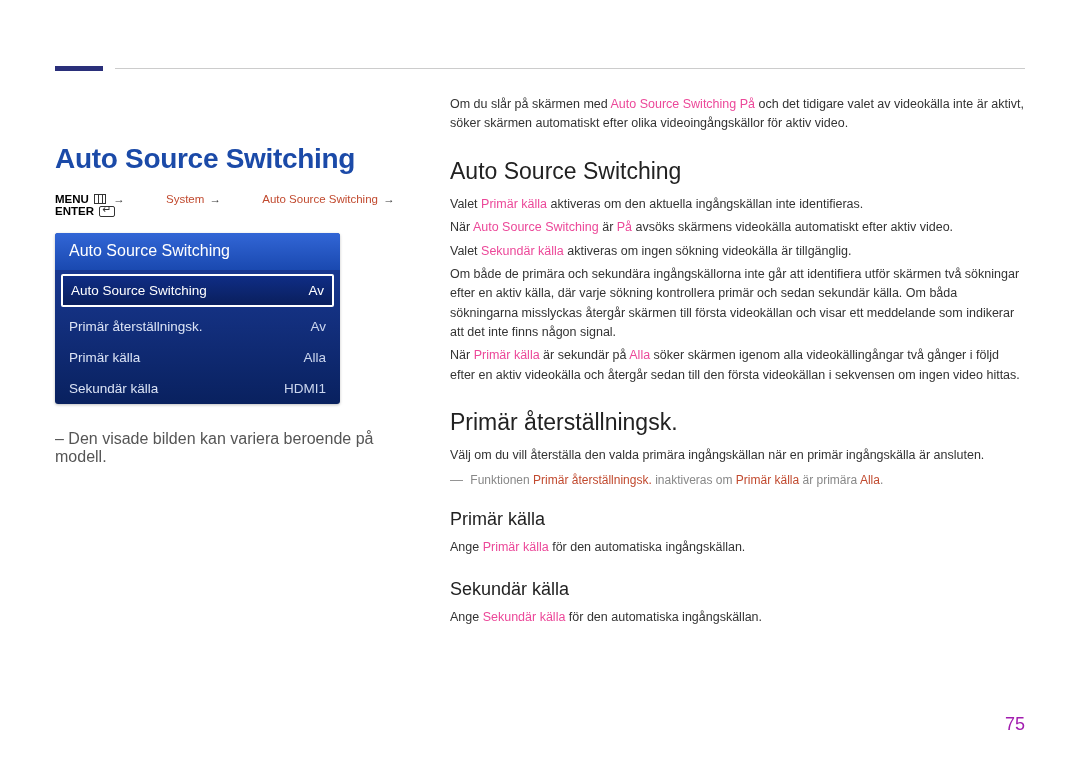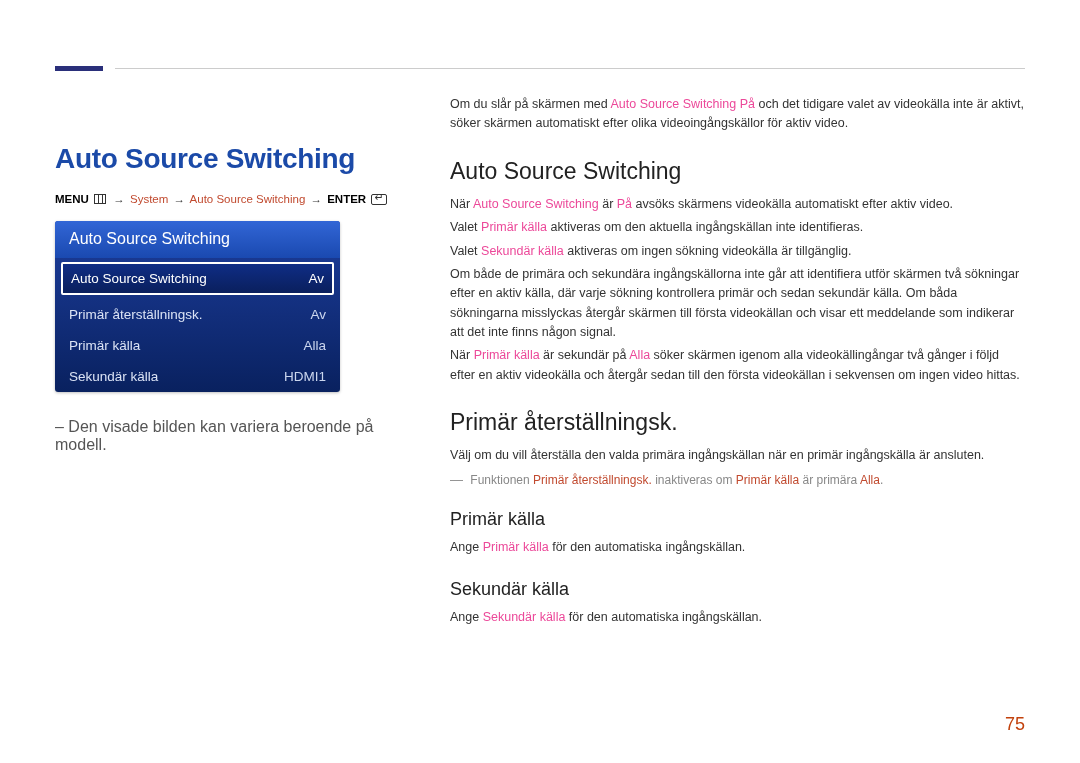--- a/index.html
+++ b/index.html
@@ -52,21 +52,21 @@
     left: 450px;
     right: 55px;
   }
   .breadcrumb {
     font-size: 11.5px;
     color: #333;
     margin-bottom: 16px;
   }
   .breadcrumb .kw { color: #000; font-weight: 600; }
   .breadcrumb .arrow { color: #333; margin: 0 2px; }
-  .breadcrumb .hl { color: #c14a2f; }
+  .breadcrumb .hl { color: #c14a2f; margin-left: 36px; }
   .menu-icon {
     display: inline-block;
     vertical-align: -1px;
     width: 12px;
     height: 10px;
     border: 1px solid #333;
     position: relative;
     margin: 0 2px;
   }
   .menu-icon::before, .menu-icon::after {
@@ -158,21 +158,21 @@
     color: #888;
     margin-top: 6px;
   }
   .dash-note .hl { color: #c14a2f; }
   .dash-note .pre { color: #888; margin-right: 4px; font-size: 13px; }
   .page-num {
     position: absolute;
     bottom: 28px;
     right: 55px;
     font-size: 18px;
-    color: #c2410c;
+    color: #a21caf;
   }
   .intro-block { margin-bottom: 22px; }
 </style>
 </head>
 <body>
 
 <div class="page">
   <div class="top-accent"></div>
   <div class="top-rule"></div>
 
@@ -219,30 +219,30 @@
     <div class="intro-block">
       <p class="body-text">
         <span>Om du slår på skärmen med </span>
         <span class="hl">Auto Source Switching På</span>
         <span> och det tidigare valet av videokälla inte är aktivt, söker skärmen automatiskt efter olika videoingångskällor för aktiv video.</span>
       </p>
     </div>
 
     <h2 class="section-h">Auto Source Switching</h2>
     <p class="body-text">
+      <span>Valet </span>
+      <span class="hl">Primär källa</span>
+      <span> aktiveras om den aktuella ingångskällan inte identifieras.</span>
+    </p>
+    <p class="body-text">
       <span>När </span>
       <span class="hl">Auto Source Switching</span>
       <span> är </span>
       <span class="hl">På</span>
       <span> avsöks skärmens videokälla automatiskt efter aktiv video.</span>
-    </p>
-    <p class="body-text">
-      <span>Valet </span>
-      <span class="hl">Primär källa</span>
-      <span> aktiveras om den aktuella ingångskällan inte identifieras.</span>
     </p>
     <p class="body-text">
       <span>Valet </span>
       <span class="hl">Sekundär källa</span>
       <span> aktiveras om ingen sökning videokälla är tillgänglig.</span>
     </p>
     <p class="body-text">Om både de primära och sekundära ingångskällorna inte går att identifiera utför skärmen två sökningar efter en aktiv källa, där varje sökning kontrollera primär och sedan sekundär källa. Om båda sökningarna misslyckas återgår skärmen till första videokällan och visar ett meddelande som indikerar att det inte finns någon signal.</p>
     <p class="body-text">
       <span>När </span>
       <span class="hl">Primär källa</span>

